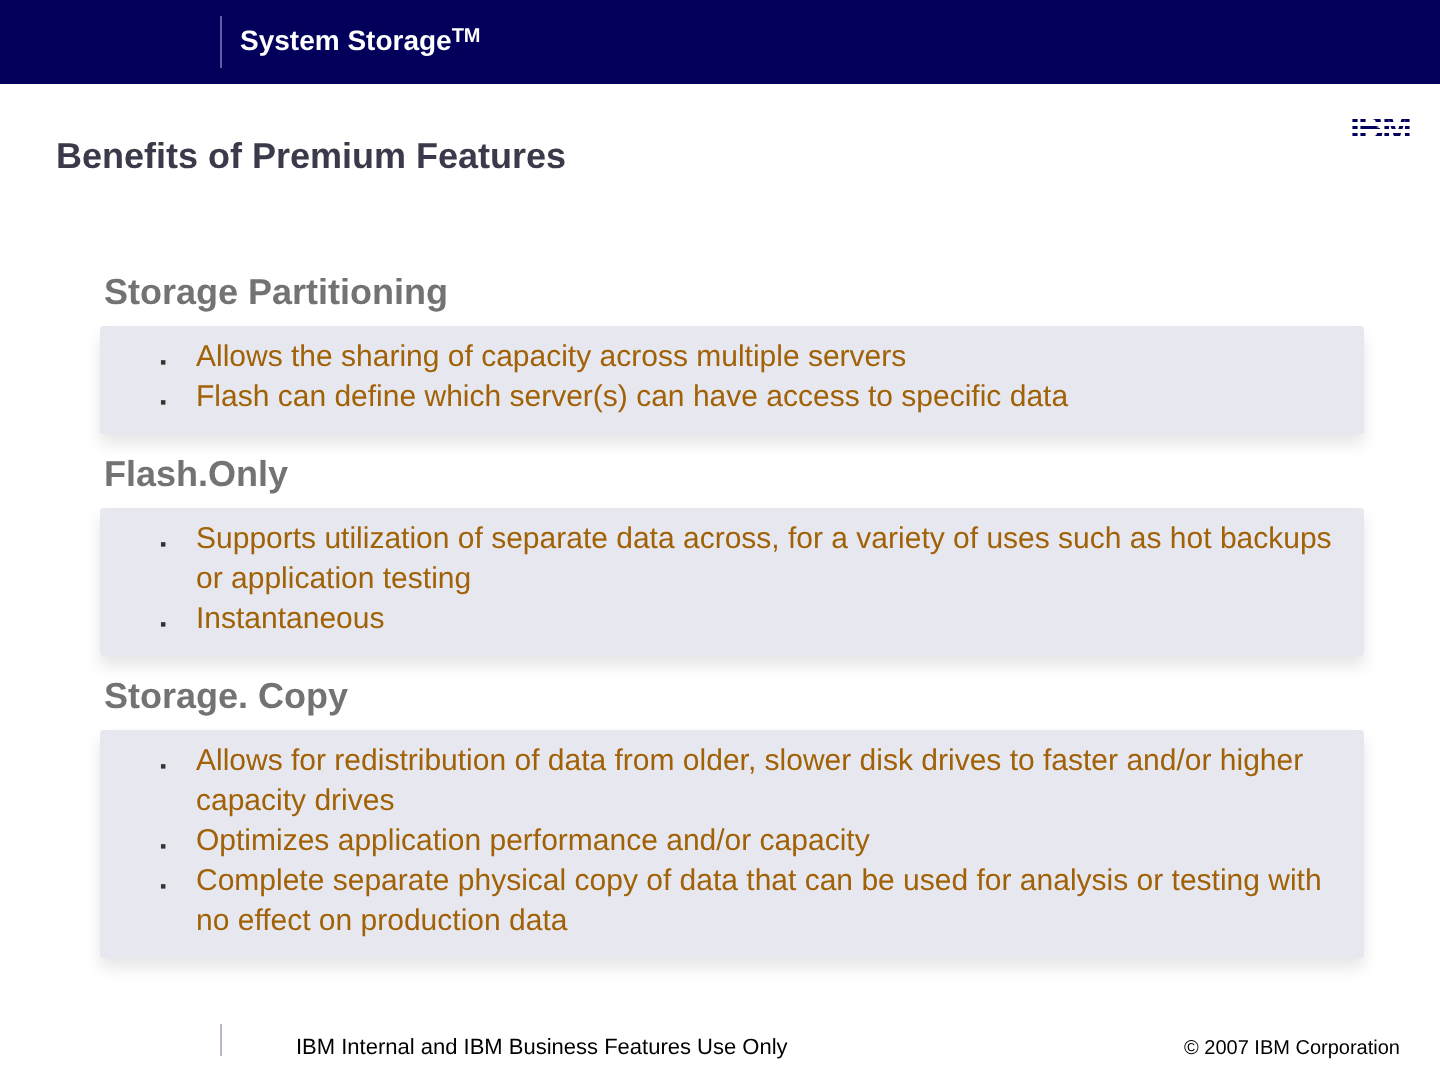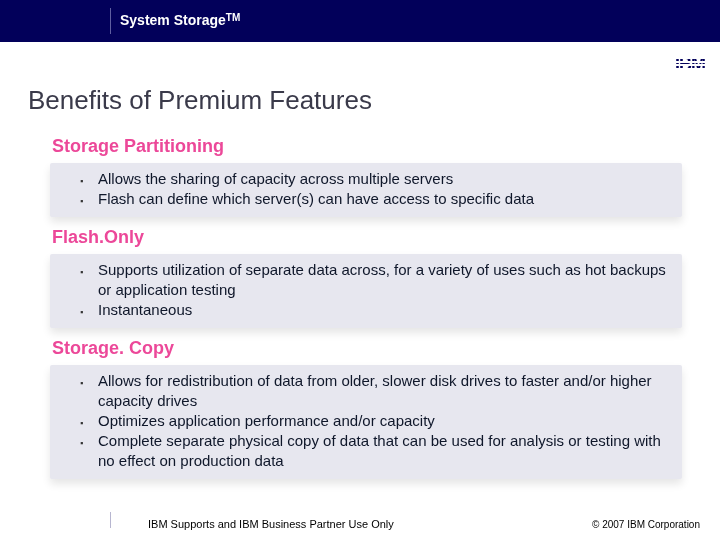--- a/index.html
+++ b/index.html
@@ -22,35 +22,35 @@
       );
     -webkit-background-clip: text;
     background-clip: text;
     -webkit-text-fill-color: transparent;
     color: transparent;
     padding: 0 1px;
     margin-top: 44px;
   }
 
   
-  .slide-title { position: absolute; left: 28px; top: 68px; color: #3a3a4a; font-size: 26px; font-weight: 400; margin-top: 17px; }
+  .slide-title { position: absolute; left: 28px; top: 68px; color: #3a3a4a; font-size: 18px; font-weight: 700; }
 
   
   .content { position: absolute; left: 50px; top: 128px; right: 38px; }
 
   .section { margin-bottom: 2px; }
-  .section-head { font-size: 18px; font-weight: 700; color: #ec4899; padding: 8px 2px 6px 2px; }
+  .section-head { font-size: 18px; font-weight: 700; color: #737373; padding: 8px 2px 6px 2px; }
   .bullets { background: linear-gradient(to bottom, #ececf2 0%, #e3e3eb 100%);
     border-radius: 2px;
     box-shadow: 0 5px 8px rgba(0,0,0,0.10);
     padding: 6px 8px 8px 8px;
     background: #e7e7ef;
   }
   .bullets ul { list-style: none; }
-  .bullets li { position: relative; padding: 0 4px 0 40px; font-size: 15px; line-height: 20px; color: #0f172a; }
+  .bullets li { position: relative; padding: 0 4px 0 40px; font-size: 15px; line-height: 20px; color: #a16207; }
   .bullets li::before { content: "▪"; position: absolute; left: 22px; top: 2px; font-size: 9px; color: #333; }
 
   
   .footer { position: absolute; left: 0; right: 0; bottom: 8px; height: 20px; }
   .footer-left-rule { position: absolute; left: 110px; bottom: 4px; width: 1px; height: 16px; background: #b7b6d0; }
   .footer-note { position: absolute; left: 148px; bottom: 2px; font-size: 11px; color: #000; }
   .footer-copy { position: absolute; right: 20px; bottom: 2px; font-size: 10px; color: #000; }
 </style>
 </head>
 <body>
@@ -99,17 +99,17 @@
           <li>Optimizes application performance and/or capacity</li>
           <li>Complete separate physical copy of data that can be used for analysis or testing with no effect on production data</li>
         </ul>
       </div>
     </div>
 
   </div>
 
   <div class="footer">
     <div class="footer-left-rule"></div>
-    <div class="footer-note">IBM Supports and IBM Business Partner Use Only</div>
+    <div class="footer-note">IBM Internal and IBM Business Features Use Only</div>
     <div class="footer-copy">© 2007 IBM Corporation</div>
   </div>
 
 </div>
 
 </body></html>

